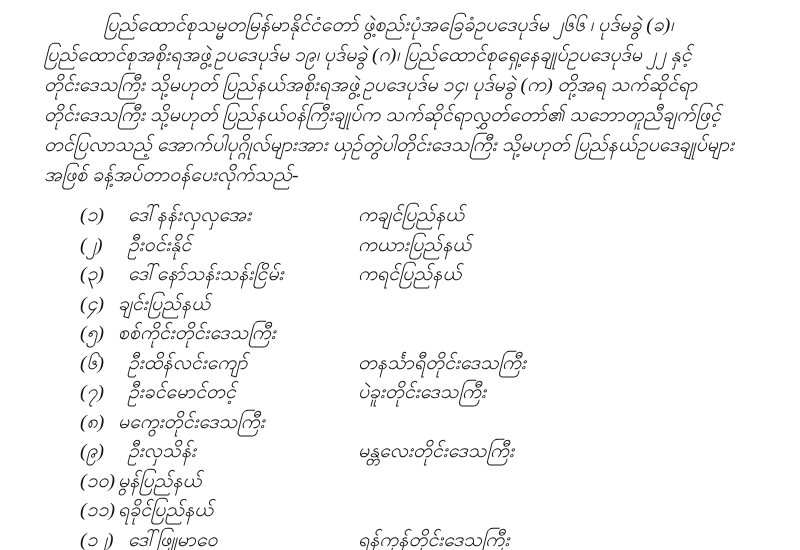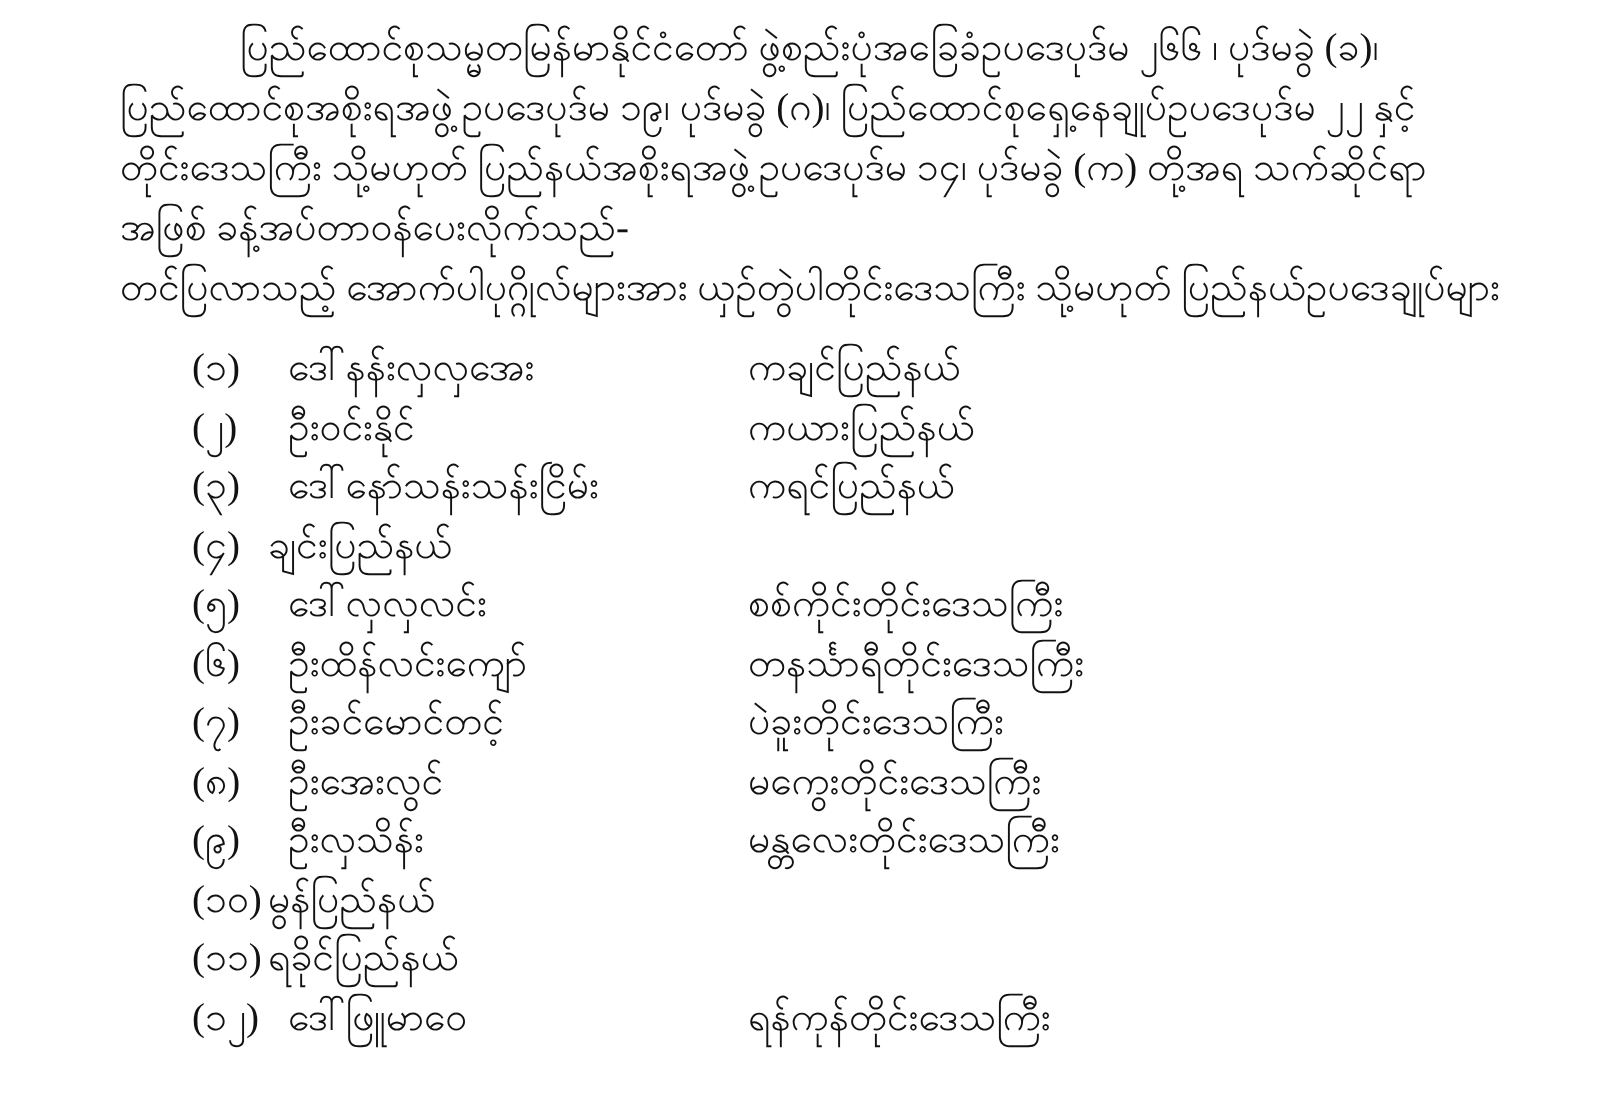--- a/index.html
+++ b/index.html
@@ -12,21 +12,22 @@
     background: #ffffff;
     font-family: "Liberation Serif", "DejaVu Serif", serif;
     color: #111111;
     overflow: hidden;
   }
   .page {
     position: relative;
     width: 699px;
     height: 550px;
     box-sizing: border-box;
-    padding: 10px 52px 0 60px;
+    padding: 10px 52px 0 44px;
+    font-style: italic;
   }
   .para {
     font-size: 19.5px;
     line-height: 30px;
     text-align: justify;
     text-justify: inter-word;
     color: #121212;
     margin: 0;
   }
   .para .first-line-indent {
@@ -75,22 +76,23 @@
 </style>
 </head>
 <body>
 
 <div class="page">
 
   <div class="para">
     <span class="ln justified"><span class="first-line-indent"></span><span>ပြည်ထောင်စုသမ္မတမြန်မာနိုင်ငံတော် ဖွဲ့စည်းပုံအခြေခံဥပဒေပုဒ်မ ၂၆၆ ၊ ပုဒ်မခွဲ (ခ)၊</span></span>
     <span class="ln justified">ပြည်ထောင်စုအစိုးရအဖွဲ့ဥပဒေပုဒ်မ ၁၉၊ ပုဒ်မခွဲ (ဂ)၊ ပြည်ထောင်စုရှေ့နေချုပ်ဥပဒေပုဒ်မ ၂၂ နှင့်</span>
     <span class="ln justified">တိုင်းဒေသကြီး သို့မဟုတ် ပြည်နယ်အစိုးရအဖွဲ့ဥပဒေပုဒ်မ ၁၄၊ ပုဒ်မခွဲ (က) တို့အရ သက်ဆိုင်ရာ</span>
+    <span class="ln justified">တိုင်းဒေသကြီး သို့မဟုတ် ပြည်နယ်ဝန်ကြီးချုပ်က သက်ဆိုင်ရာလွှတ်တော်၏ သဘောတူညီချက်ဖြင့်</span>
+    <span class="ln justified">တင်ပြလာသည့် အောက်ပါပုဂ္ဂိုလ်များအား ယှဉ်တွဲပါတိုင်းဒေသကြီး သို့မဟုတ် ပြည်နယ်ဥပဒေချုပ်များ</span>
     <span class="ln">အဖြစ် ခန့်အပ်တာဝန်ပေးလိုက်သည်-</span>
-    <span class="ln justified">တင်ပြလာသည့် အောက်ပါပုဂ္ဂိုလ်များအား ယှဉ်တွဲပါတိုင်းဒေသကြီး သို့မဟုတ် ပြည်နယ်ဥပဒေချုပ်များ</span>
   </div>
 
   <ul class="list">
     <li class="row">
       <span class="num">(၁)</span>
       <span class="name">ဒေါ်နန်းလှလှအေး</span>
       <span class="region">ကချင်ပြည်နယ်</span>
     </li>
     <li class="row">
       <span class="num">(၂)</span>
@@ -101,36 +103,34 @@
       <span class="num">(၃)</span>
       <span class="name">ဒေါ်နော်သန်းသန်းငြိမ်း</span>
       <span class="region">ကရင်ပြည်နယ်</span>
     </li>
     <li class="row">
       <span class="num">(၄)</span>
       <span class="region">ချင်းပြည်နယ်</span>
     </li>
     <li class="row">
       <span class="num">(၅)</span>
-      <span class="name">ဒေါ်လှလှလင်း</span>
       <span class="region">စစ်ကိုင်းတိုင်းဒေသကြီး</span>
     </li>
     <li class="row">
       <span class="num">(၆)</span>
       <span class="name">ဦးထိန်လင်းကျော်</span>
       <span class="region">တနင်္သာရီတိုင်းဒေသကြီး</span>
     </li>
     <li class="row">
       <span class="num">(၇)</span>
       <span class="name">ဦးခင်မောင်တင့်</span>
       <span class="region">ပဲခူးတိုင်းဒေသကြီး</span>
     </li>
     <li class="row">
       <span class="num">(၈)</span>
-      <span class="name">ဦးအေးလွင်</span>
       <span class="region">မကွေးတိုင်းဒေသကြီး</span>
     </li>
     <li class="row">
       <span class="num">(၉)</span>
       <span class="name">ဦးလှသိန်း</span>
       <span class="region">မန္တလေးတိုင်းဒေသကြီး</span>
     </li>
     <li class="row">
       <span class="num">(၁၀)</span>
       <span class="region">မွန်ပြည်နယ်</span>

